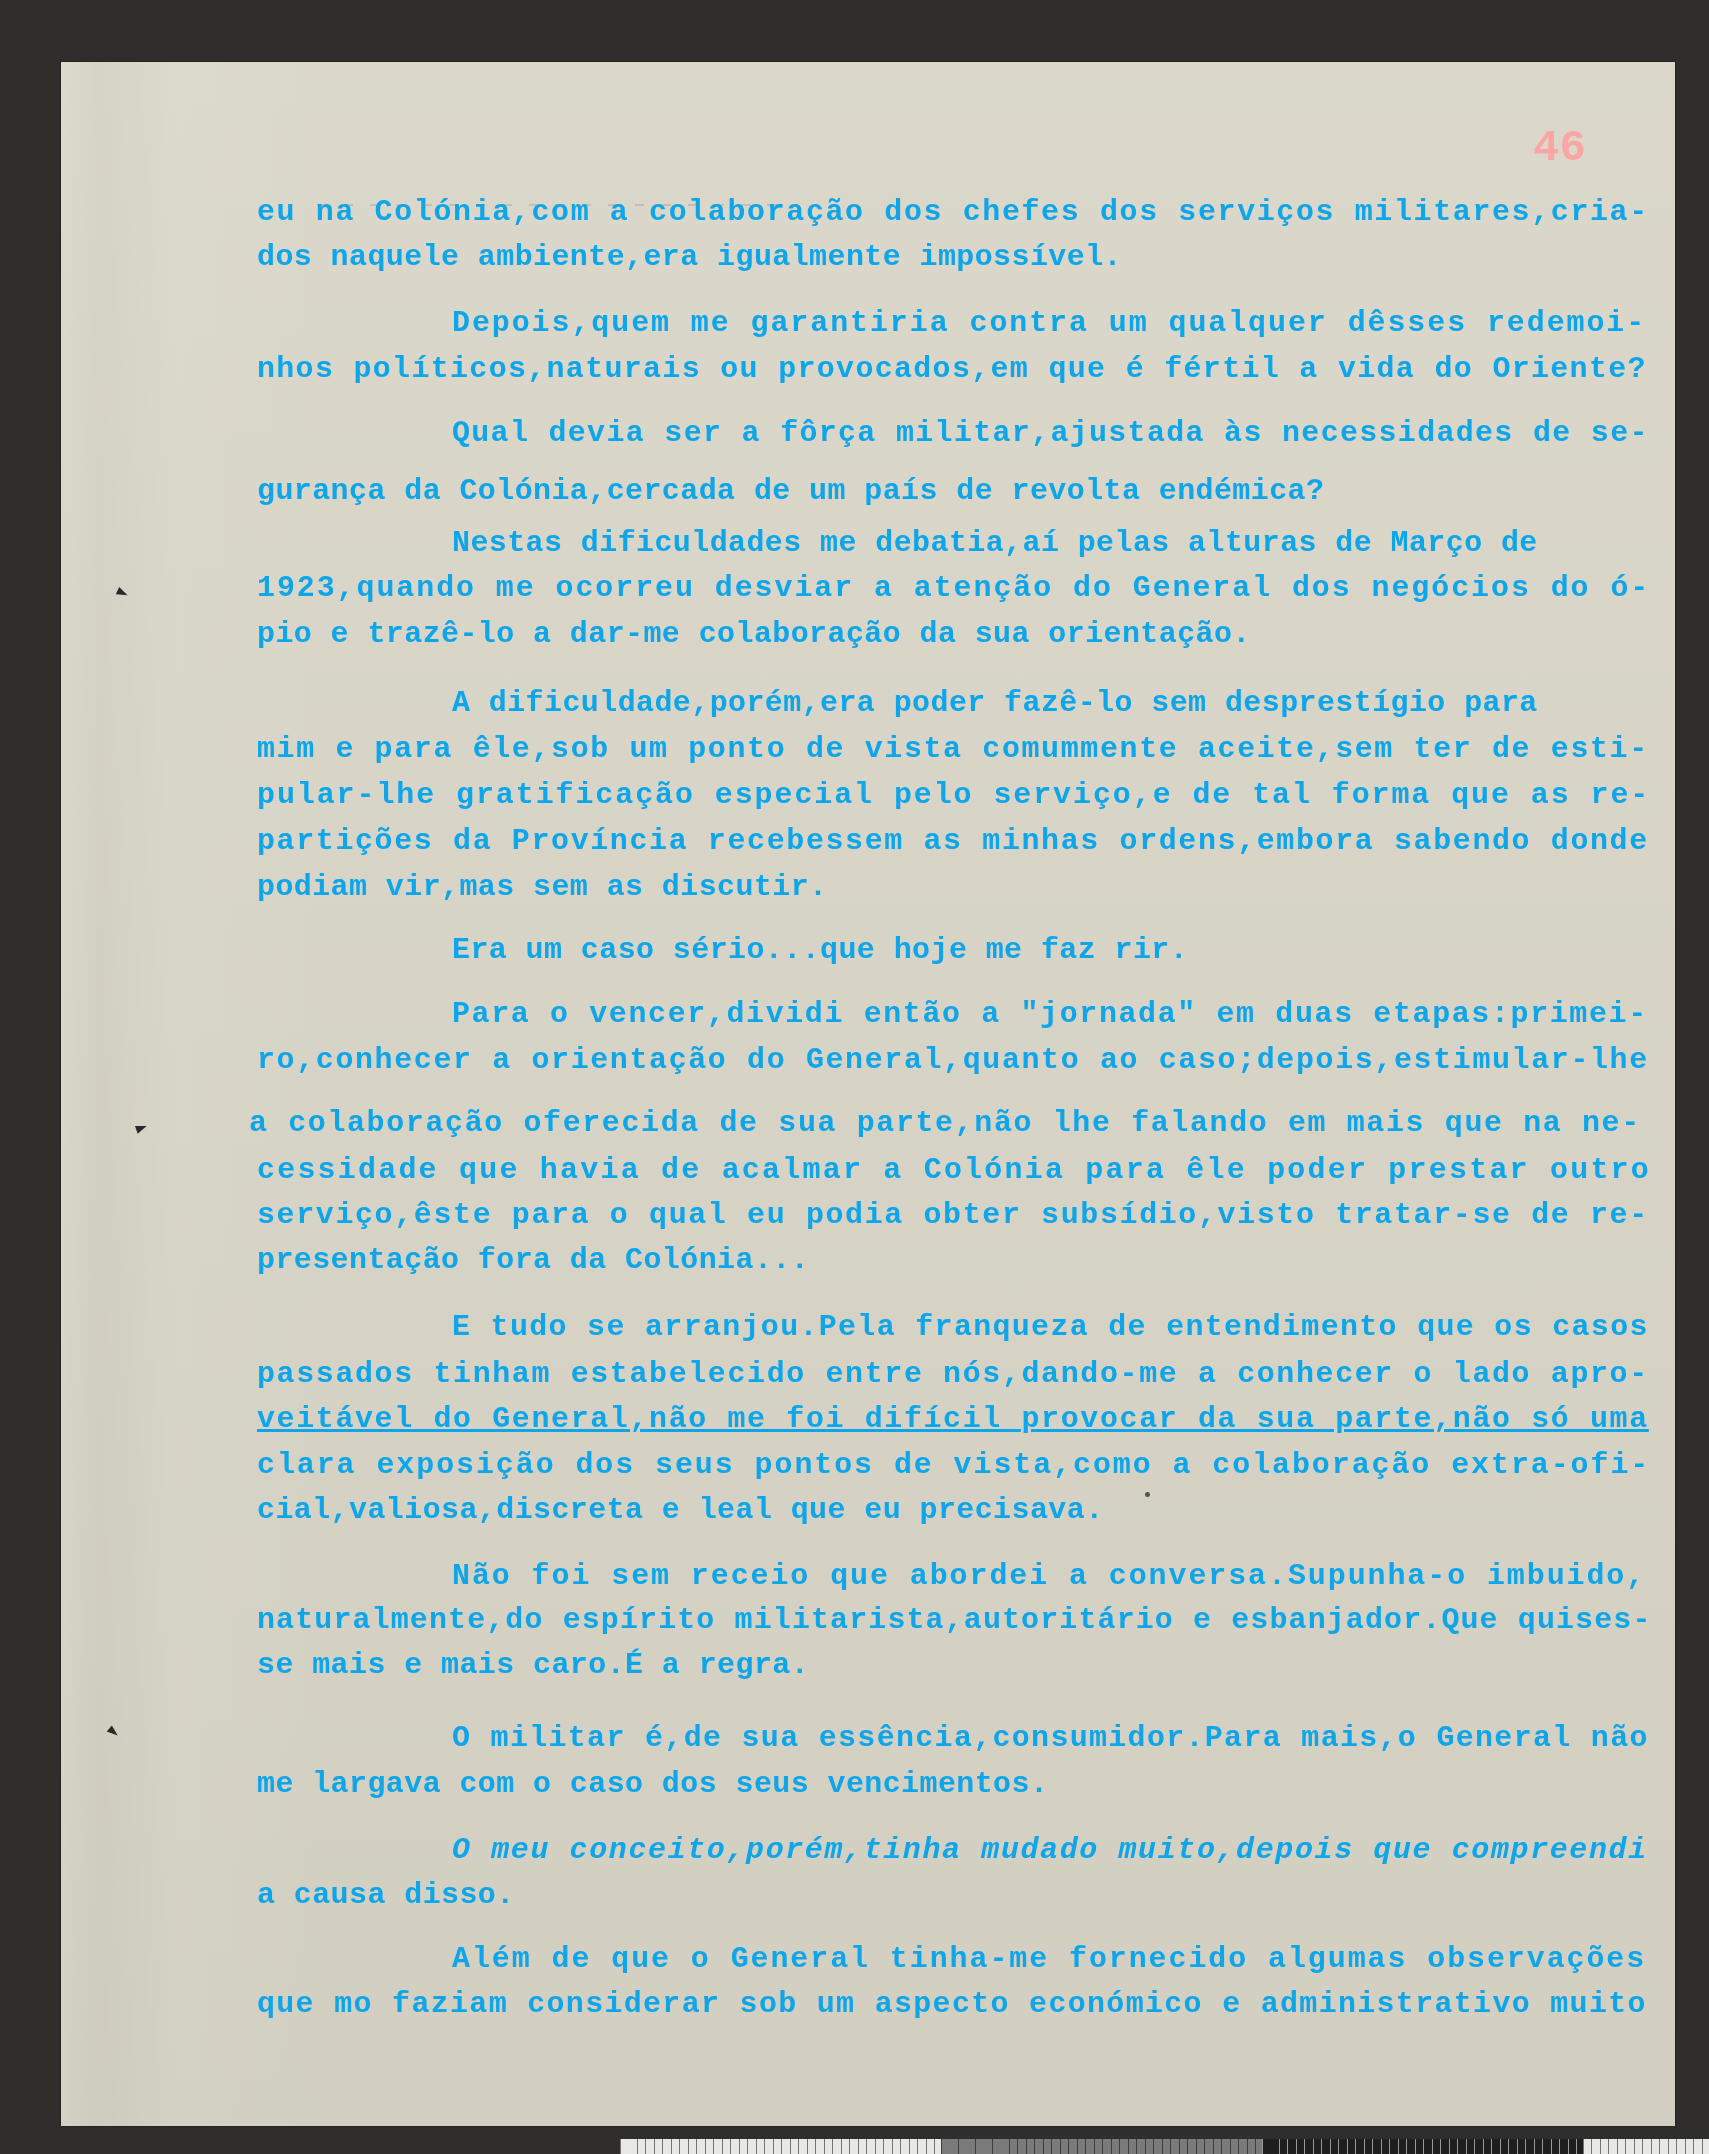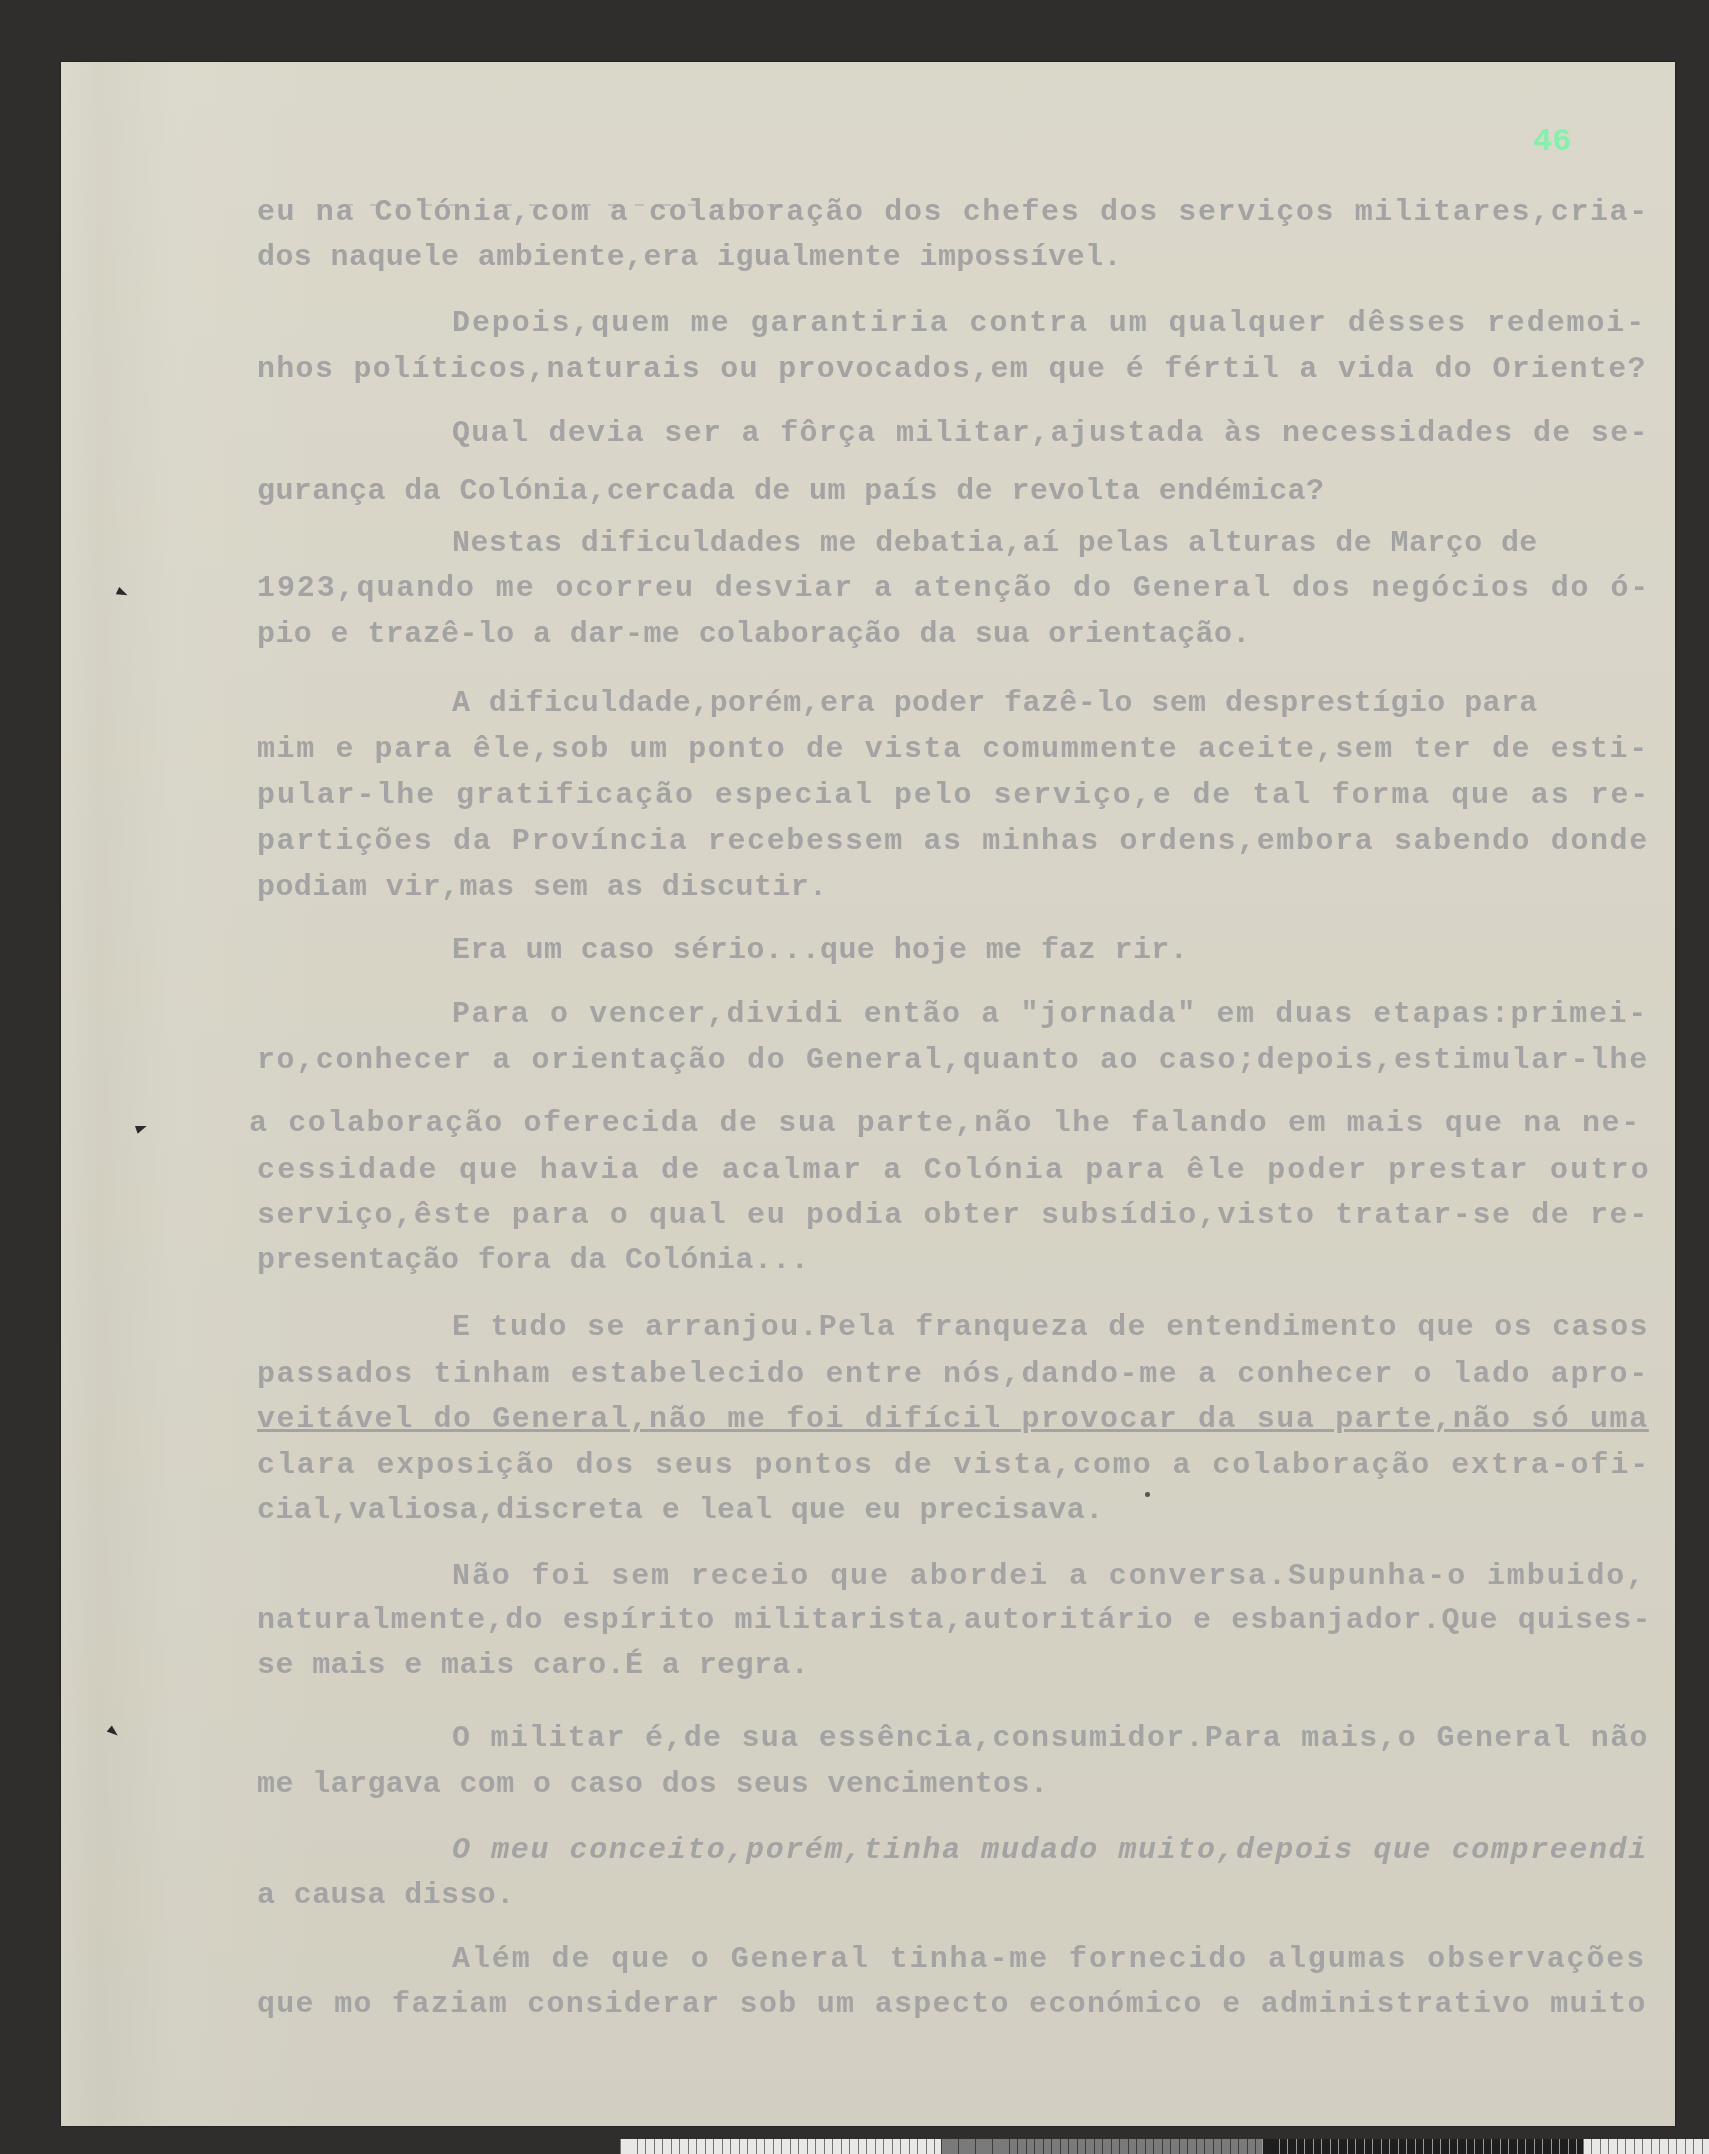--- a/index.html
+++ b/index.html
@@ -16,30 +16,30 @@
       width: 1614px; height: 2064px;
       background: #d9d6c8;
       background-image:
         linear-gradient(90deg, rgba(255,255,255,0.05) 0px, rgba(0,0,0,0.02) 38px, rgba(255,255,255,0.04) 114px, rgba(0,0,0,0) 284px),
         linear-gradient(180deg, rgba(255,255,255,0.05), rgba(0,0,0,0.03));
       box-shadow: 0 0 1.9px rgba(0,0,0,0.6);
     }
     .page-number {
       position: absolute;
       left: 1533px; top: 123px;
-      font-size: 32px;
-      color: #86efac;
+      font-size: 44px;
+      color: #fca5a5;
       font-weight: bold;
     }
     .line {
       position: absolute;
       white-space: pre;
       font-size: 30px;
       letter-spacing: 0.4px;
-      color: #a3a3a3;
+      color: #0ea5e9;
       font-weight: bold;
       line-height: 1;
     }
     .mark {
       position: absolute;
       width: 0; height: 0;
       border-top: 4.7px solid transparent;
       border-bottom: 4.7px solid transparent;
       border-left: 11.4px solid #2a2a2a;
       transform: rotate(25deg);

